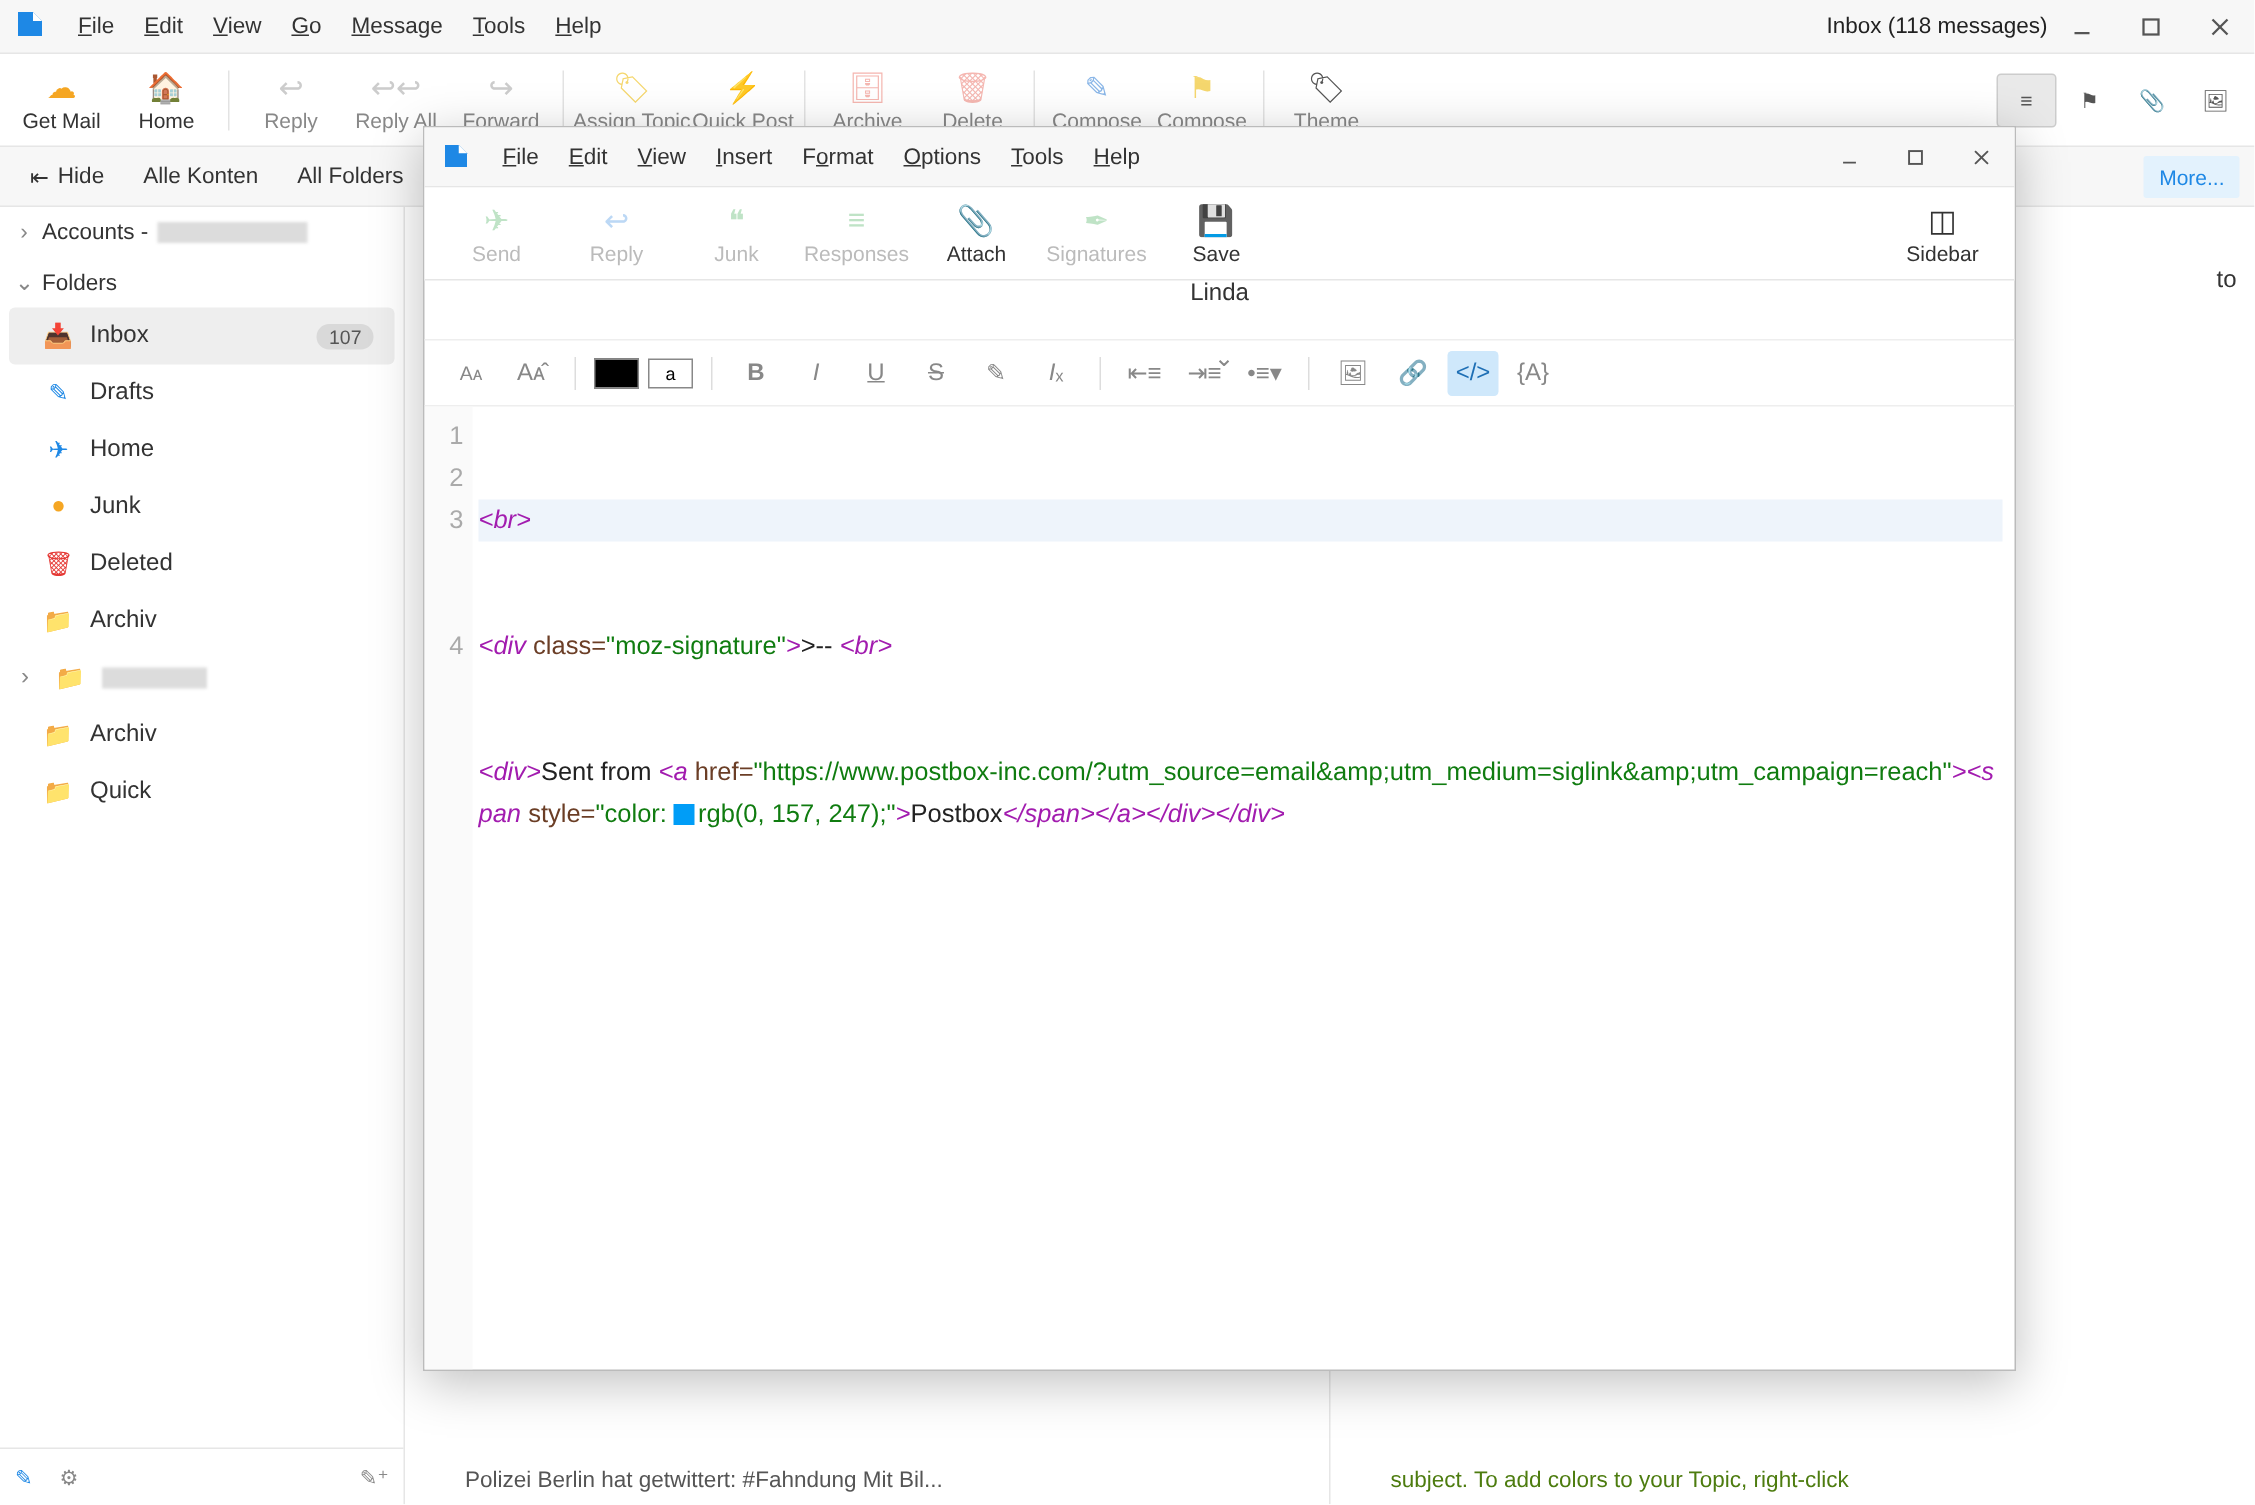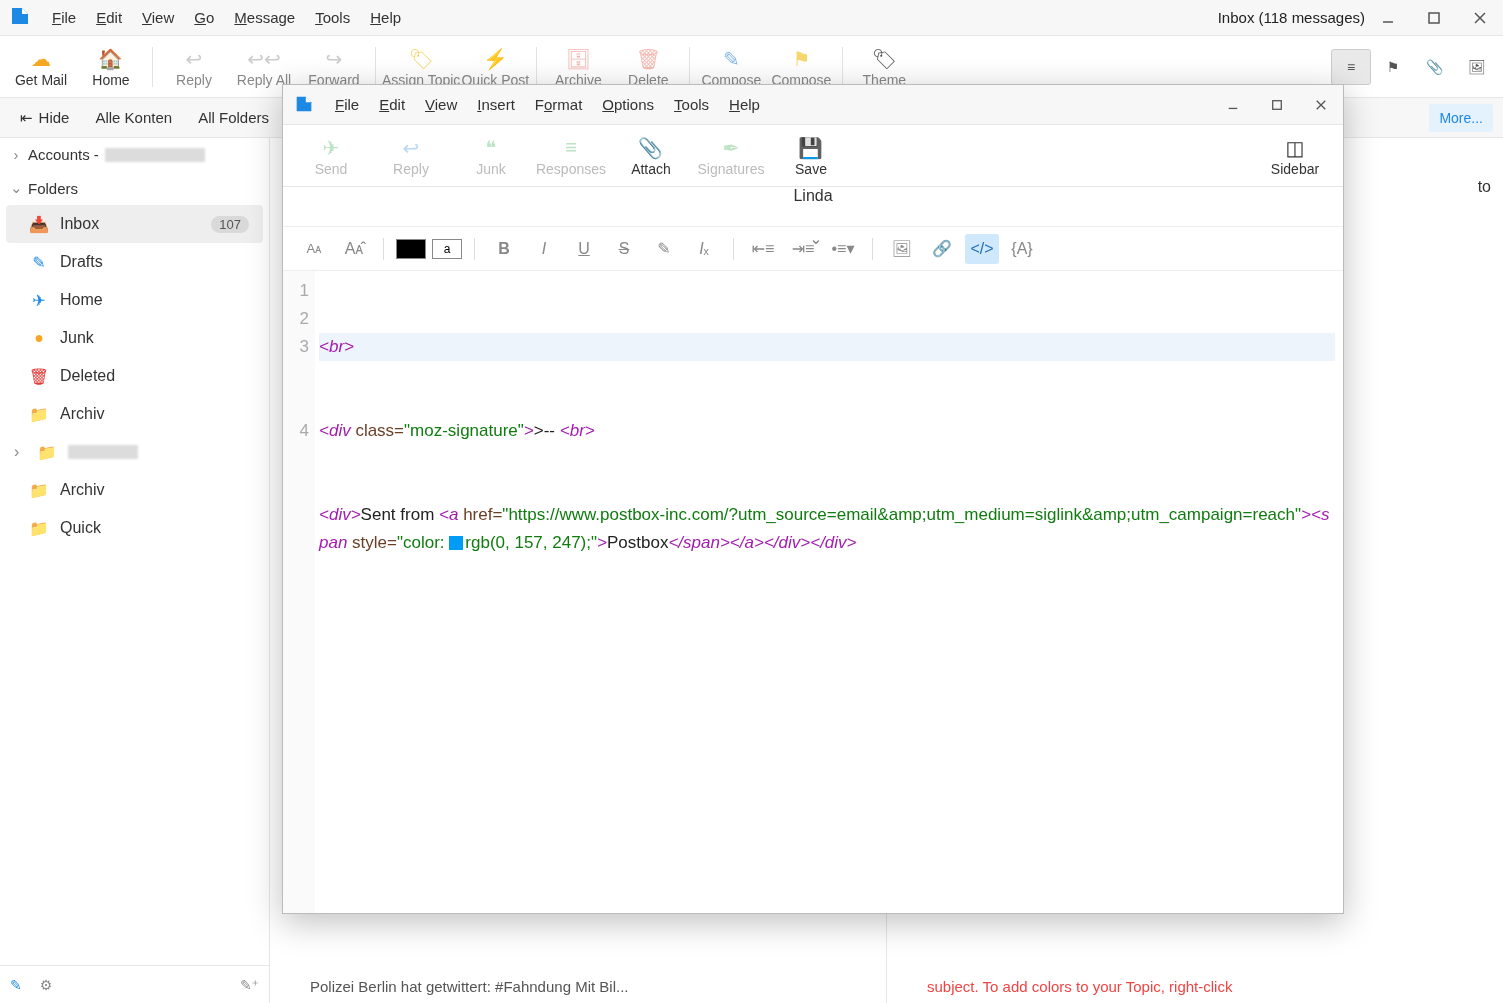--- a/index.html
+++ b/index.html
@@ -40,21 +40,21 @@
 .sb-item.selected { background:#eeeeee; border-radius:4px; margin:0 6px; padding-left:22px; }
 .sb-item .ficon { width:22px; height:22px; display:flex; align-items:center; justify-content:center; }
 .sb-item .count { margin-left:auto; background:#d9d9d9; color:#555; border-radius:10px; padding:1px 8px; font-size:13px; }
 .sb-item .redact { width:70px; height:14px; background:#dcdcdc; filter:blur(1px); }
 .sb-footer { margin-top:auto; height:38px; border-top:1px solid #e6e6e6; display:flex; align-items:center; padding:0 10px; gap:18px; color:#1e88e5; }
 .sb-footer .right { margin-left:auto; color:#888; }
 
 .list-area { flex:1; background:#fff; position:relative; }
 .list-area .truncated { position:absolute; bottom:8px; left:40px; color:#555; font-size:15px; }
 .preview-area { flex:1; background:#fff; position:relative; border-left:1px solid #e6e6e6; }
-.preview-area .truncated { position:absolute; bottom:8px; left:40px; color:#ef4444; font-size:15px; }
+.preview-area .truncated { position:absolute; bottom:8px; left:40px; color:#4d7c0f; font-size:15px; }
 .preview-area .snip-top { position:absolute; top:40px; right:12px; color:#333; font-size:16px; }
 
 
 .compose-window { position:absolute; left:282px; top:84px; width:1062px; height:830px; background:#fff; border:1px solid #bbb; box-shadow:0 8px 32px rgba(0,0,0,0.25); display:flex; flex-direction:column; }
 
 .compose-titlebar { height:40px; display:flex; align-items:center; background:#f7f7f7; border-bottom:1px solid #e6e6e6; }
 .compose-titlebar .app-icon { width:24px; height:24px; margin:0 8px 0 10px; color:#1e88e5; }
 .compose-menubar { display:flex; }
 .compose-menubar .menu-item { padding:6px 10px; font-size:15px; color:#333; }
 .compose-menubar .menu-item span.u { text-decoration:underline; }

